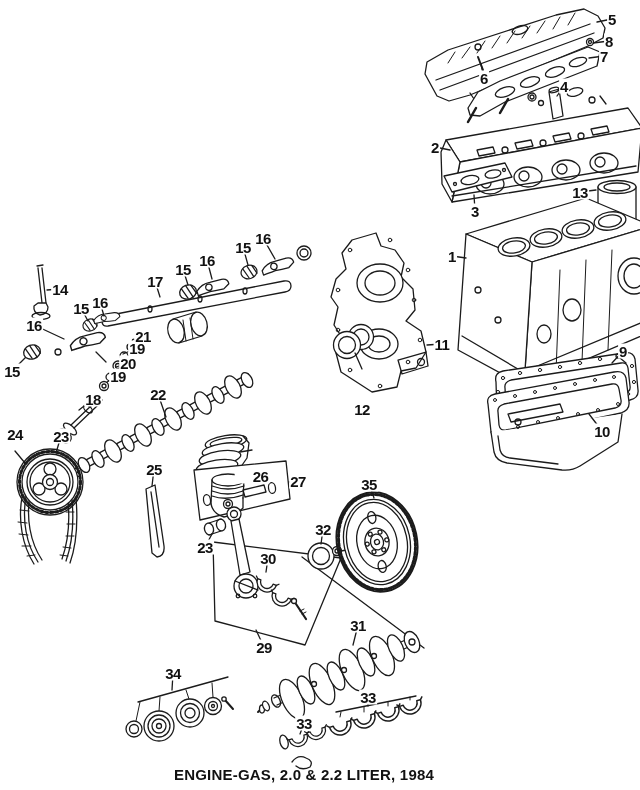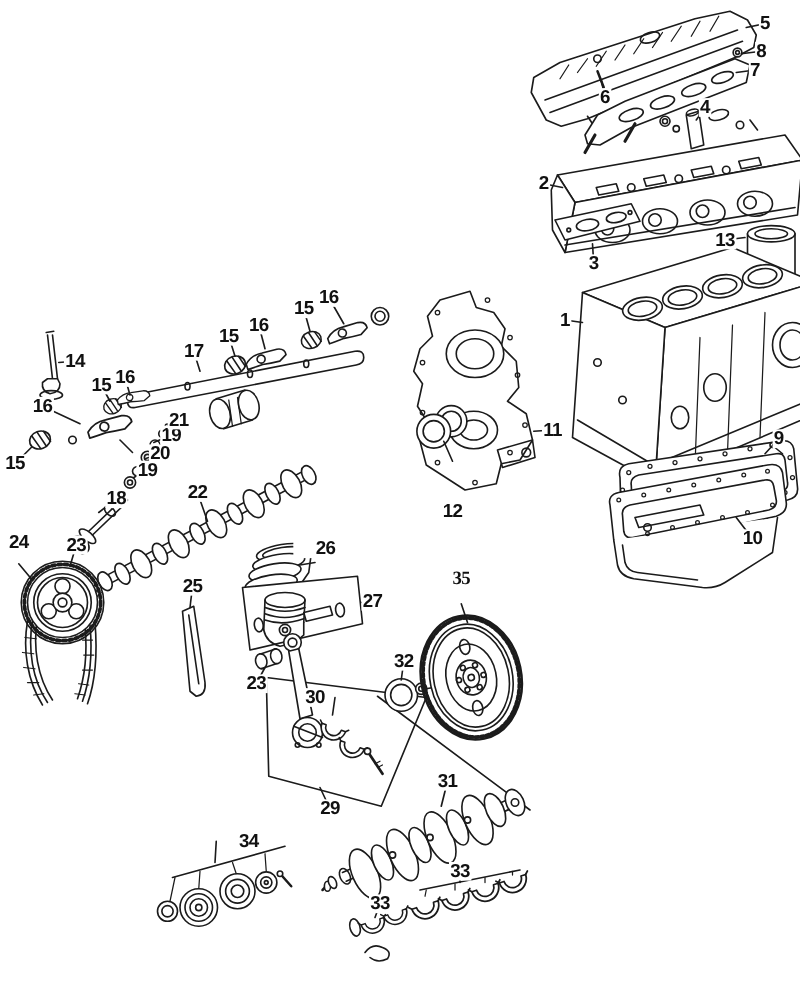--- a/index.html
+++ b/index.html
@@ -507,27 +507,28 @@
       <span class="callout" style="left: 155px; top: 281px;">17</span>
       <span class="callout" style="left: 93px; top: 399px;">18</span>
       <span class="callout" style="left: 118px; top: 376px;">19</span>
       <span class="callout" style="left: 128px; top: 363px;">20</span>
       <span class="callout" style="left: 137px; top: 348px;">19</span>
       <span class="callout" style="left: 143px; top: 336px;">21</span>
       <span class="callout" style="left: 158px; top: 394px; text-align: center;">22</span>
       <span class="callout" style="left: 61px; top: 436px;">23</span>
       <span class="callout" style="left: 15px; top: 434px;">24</span>
       <span class="callout" style="left: 154px; top: 469px;">25</span>
-      <span class="callout" style="left: 252px; top: 439px; padding-left: 18px;">26</span>
+      <span class="callout" style="left: 252px; top: 476px; padding-left: 18px;">26</span>
       <span class="callout" style="left: 298px; top: 481px;">27</span>
       <span class="callout" style="left: 205px; top: 547px;">23</span>
       <span class="callout" style="left: 264px; top: 647px;">29</span>
-      <span class="callout" style="left: 252px; top: 558px; text-align: center;">30</span>
+      <span class="callout" style="left: 268px; top: 558px; text-align: center;">30</span>
       <span class="callout" style="left: 358px; top: 625px;">31</span>
       <span class="callout" style="left: 323px; top: 529px;">32</span>
       <span class="callout" style="left: 368px; top: 697px;">33</span>
       <span class="callout" style="left: 304px; top: 723px;">33</span>
-      <span class="callout" style="left: 173px; top: 673px; margin-left: 26px;">34</span>
-      <span class="callout" style="left: 369px; top: 464px; font-family: Liberation Serif, serif;">35</span>
+      <span class="callout" style="left: 173px; top: 673px;">34</span>
+      <span class="callout" style="left: 369px; top: 484px;">35</span>
     </div>
 
+<div class="caption">ENGINE-GAS, 2.0 &amp; 2.2 LITER, 1984</div>
 
 </div>
 
 </body></html>

